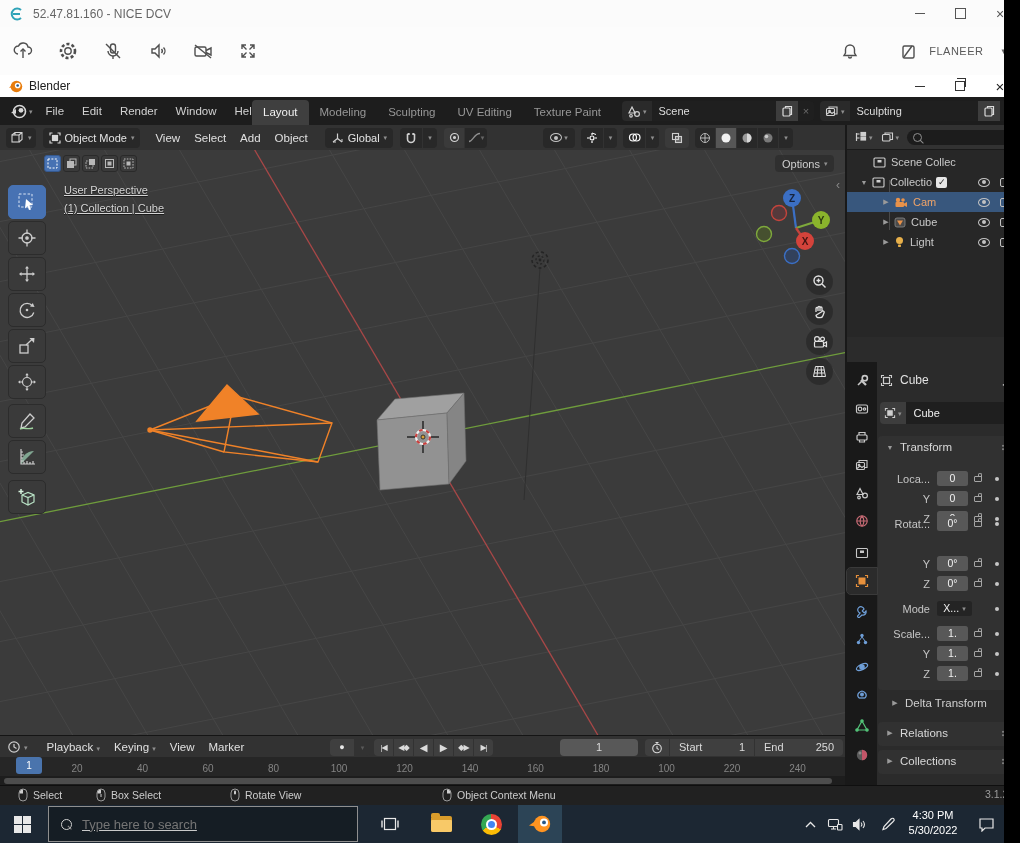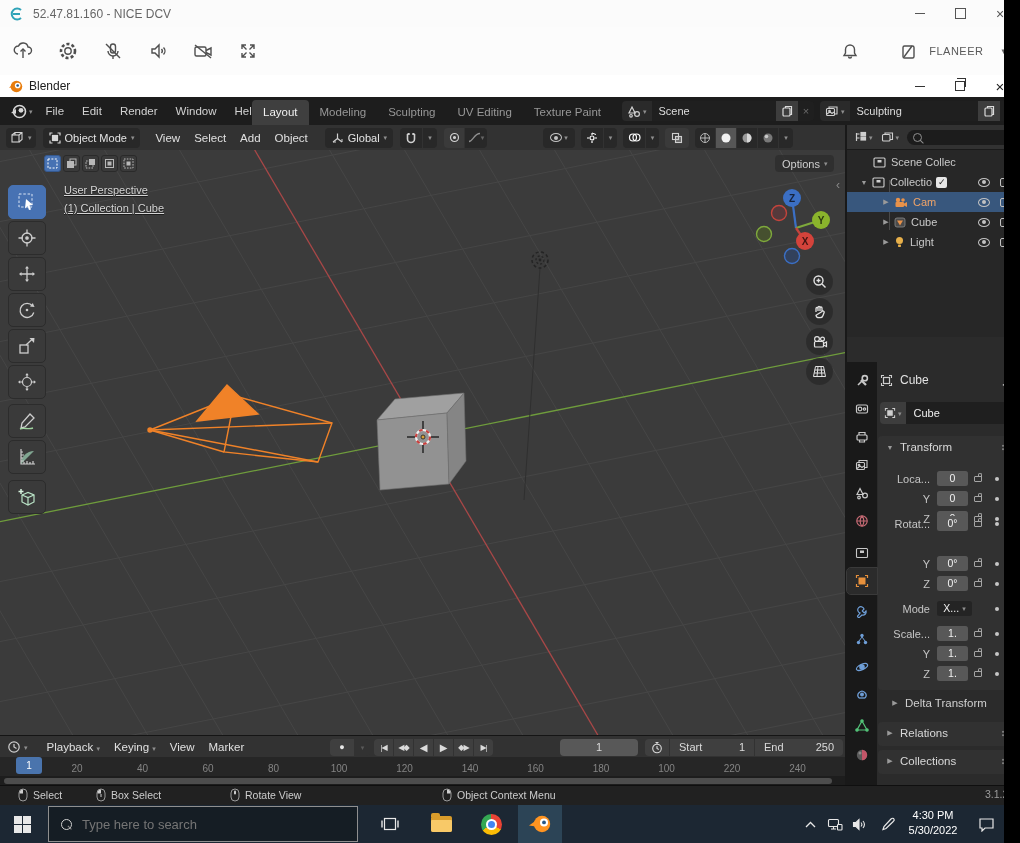--- a/index.html
+++ b/index.html
@@ -98,21 +98,21 @@
   .tl-thumb{position:absolute;left:4px;top:778px;width:828px;height:6px;background:#4d4d4d;border-radius:3px;}
 
   
   .status{left:0;top:785px;width:1020px;height:20px;background:#212121;border-top:1px solid #0f0f0f;color:#b5b5b5;box-sizing:border-box;}
   .hint{position:absolute;top:788px;display:flex;align-items:center;gap:5px;font-size:10.5px;}
 
   
   .taskbar{left:0;top:805px;width:1020px;height:38px;background:#1c2733;}
   .tb-btn{position:absolute;top:805px;width:44px;height:38px;display:flex;align-items:center;justify-content:center;}
   .tsearch{position:absolute;left:48px;top:806px;width:310px;height:36px;border:1px solid #8f8f8f;background:#151d24;display:flex;align-items:center;gap:8px;padding-left:12px;box-sizing:border-box;}
-  .tsearch input{background:transparent;border:none;outline:none;color:#c9c9c9;font-size:13px;font-family:"Liberation Sans","DejaVu Sans",sans-serif;width:240px;}
+  .tsearch input{background:transparent;border:none;outline:none;color:#c9c9c9;font-size:13px;font-family:"Liberation Sans","DejaVu Sans",sans-serif;width:240px;text-decoration:underline;}
   .bl-active{background:#2c4456;}
   .clock{position:absolute;left:902px;top:808px;width:62px;color:#fff;font-size:11px;text-align:center;line-height:15px;}
   .chrome{width:21px;height:21px;border-radius:50%;background:conic-gradient(#ea4335 0 33%,#fbbc05 0 66%,#34a853 0 100%);position:relative;}
   .chrome .w{position:absolute;left:5px;top:5px;width:11px;height:11px;border-radius:50%;background:#fff;}
   .chrome .b{position:absolute;left:7px;top:7px;width:7px;height:7px;border-radius:50%;background:#4285f4;}
   .folder{width:21px;height:16px;position:relative;}
   .folder .back{position:absolute;left:0;top:0;width:21px;height:16px;background:#d99c2b;border-radius:2px;}
   .folder .back::before{content:'';position:absolute;left:0;top:-3px;width:9px;height:4px;background:#d99c2b;border-radius:2px 2px 0 0;}
   .folder .front{position:absolute;left:0;top:4px;width:21px;height:12px;background:#f8c968;border-radius:1px 1px 2px 2px;}
 </style>

